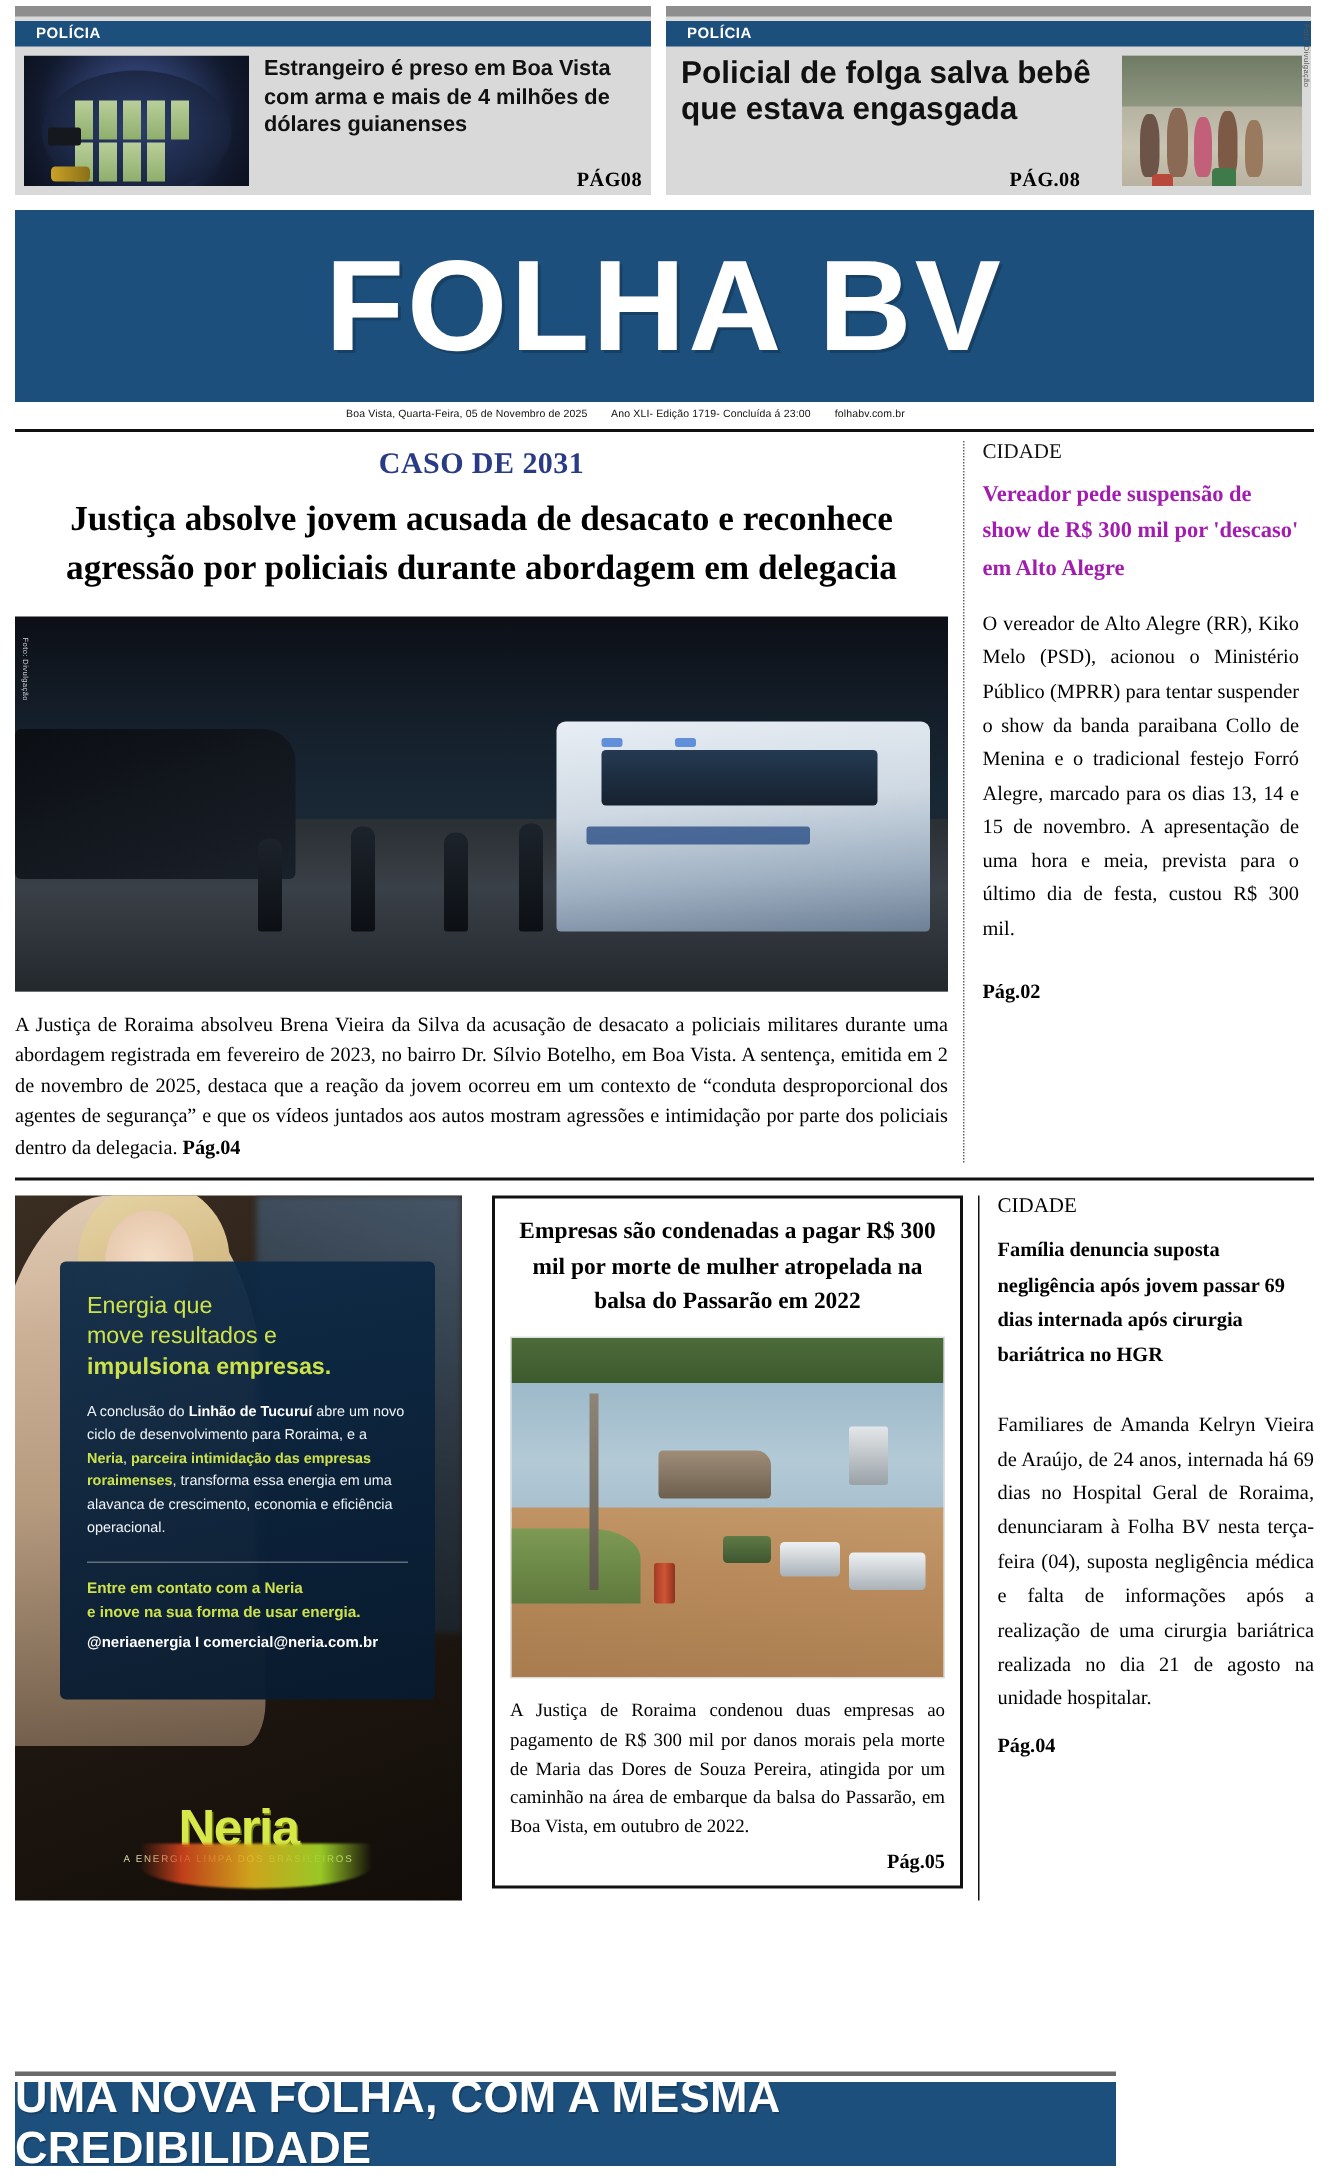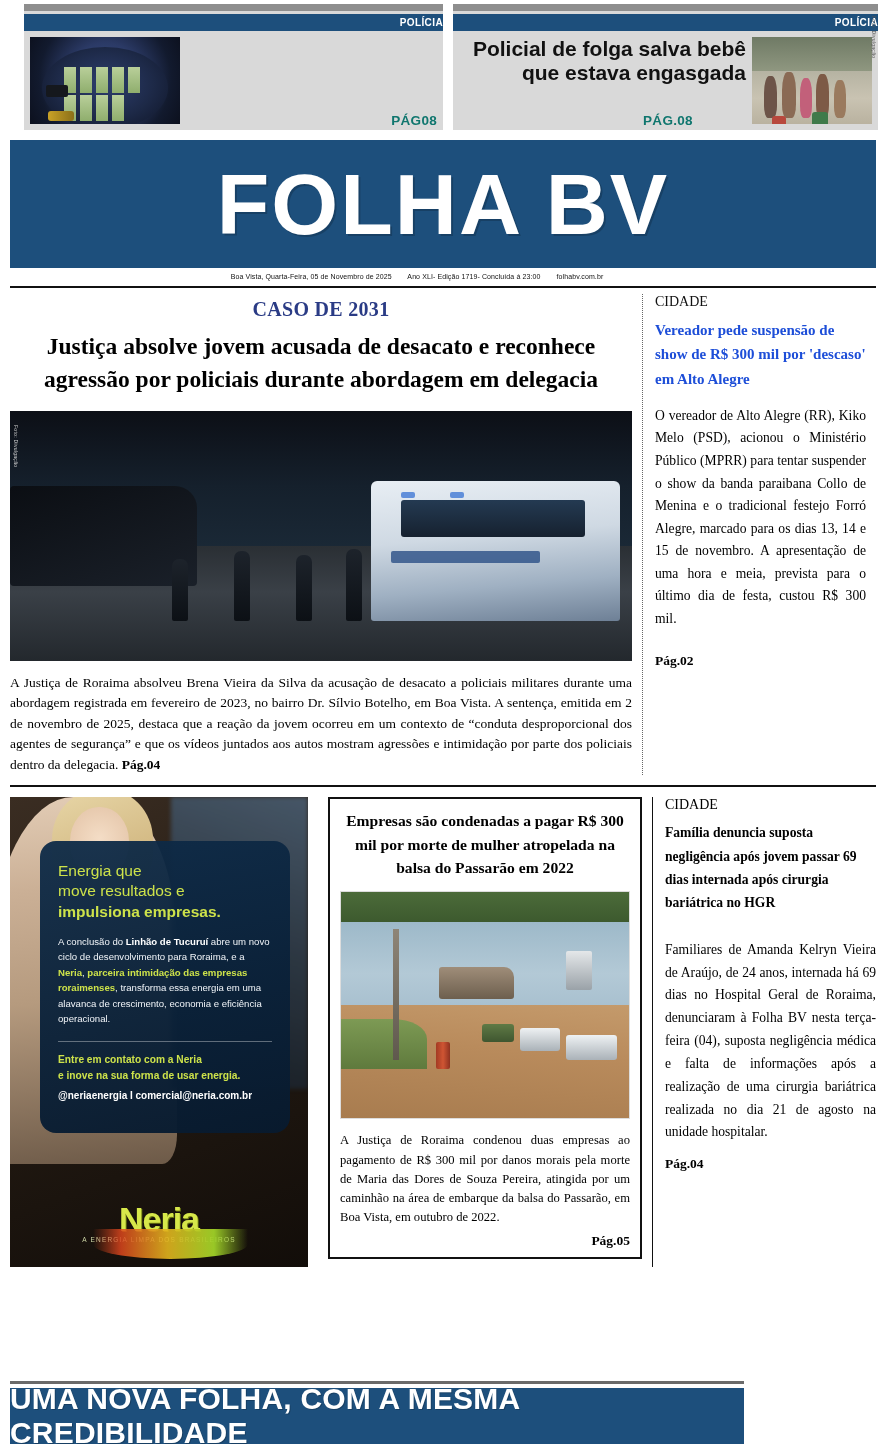--- a/index.html
+++ b/index.html
@@ -5,21 +5,21 @@
   * { box-sizing: border-box; margin: 0; padding: 0; }
   html, body {
     width: 886px; height: 1450px;
     background: #ffffff;
     font-family: "Liberation Serif", serif;
     overflow: hidden;
   }
   .page { position: relative; width: 886px; height: 1450px; background:#fff; }
 
   
-  .teaser-strip { display:flex; gap:10px; padding: 4px 8px 0 24px; text-align: right; }
+  .teaser-strip { display:flex; gap:10px; padding: 4px 8px 0 10px; }
   .teaser { background:#d9d9d9; position:relative; }
   .teaser.left  { width: 424px; }
   .teaser.right { width: 430px; }
   .teaser-topbar { height:7px; background:#8e8e8e; margin-bottom:3px; }
   .teaser-kicker {
     background:#1d4f7c; color:#fff; font-family:"Liberation Sans", sans-serif;
     font-weight:700; font-size:10px; letter-spacing:.4px;
     padding:3px 0 3px 14px; height:17px;
   }
   .teaser-body { display:flex; padding:6px 6px 6px 6px; height:99px; }
@@ -27,22 +27,23 @@
   .teaser-photo { flex:0 0 auto; position:relative; overflow:hidden; }
   .teaser-text {
     font-family:"Liberation Sans", sans-serif;
     font-weight:600; color:#111; line-height:1.28;
     padding: 0 6px; flex:1 1 auto; position:relative;
   }
   .teaser-left-text { font-size:14.5px; padding-left:10px; }
   .teaser-right-text { font-size:21px; font-weight:700; line-height:1.12; padding-left:4px; }
   .teaser-page {
     position:absolute; right:6px; bottom:2px;
-    font-family:Liberation Sans, sans-serif; font-weight:700; font-size:13.5px; color:#0f766e;
+    font-family:Liberation Serif, serif; font-weight:700; font-size:13.5px; color:#000000;
     letter-spacing:.3px;
+    margin-left:39px;
   }
   .teaser-page.r { right:auto; left:190px; bottom:2px;}
 
   
   .ph-money { width:150px; height:99px; background:
       radial-gradient(circle at 50% 42%, #3a4f86 0%, #2b3a66 38%, #121a2e 70%, #0a0d18 100%); position:relative;}
   .ph-money:before{content:"";position:absolute;left:12px;top:10px;width:126px;height:82px;
       background:radial-gradient(ellipse at 50% 45%, #2d3e6e 0%, #1d2947 55%, #0d1324 100%);border-radius:50%;}
   .ph-money i{position:absolute;display:block;background:linear-gradient(180deg,#b9cf9a,#8fae6d);}
   .bill{width:12px;height:26px;}
@@ -107,21 +108,21 @@
   .lp-light{position:absolute;width:14px;height:6px;background:#4a7fd6;border-radius:2px;opacity:.85;}
 
   .lead-body {
     margin-top:12px; font-size:13.5px; line-height:1.52; text-align:justify;
     color:#000; font-family:"Liberation Serif", serif; hyphens:auto;
   }
   .lead-body b { font-weight:700; }
 
   
   .side-kicker { font-size:14px; color:#111; margin-bottom:8px; font-family:"Liberation Serif", serif;}
-  .side-head { font-weight:700; font-size:15px; line-height:1.62; color:#1d4ed8; }
+  .side-head { font-weight:700; font-size:15px; line-height:1.62; color:#a21caf; }
   .side-body { margin-top:14px; font-size:13.6px; line-height:1.66; text-align:justify; color:#000;}
   .side-page { margin-top:22px; font-weight:700; font-size:13.5px; }
 
   
   .lower { display:flex; padding:0 10px; margin-top:10px; }
   .lower-left { width:308px; }
   .lower-mid  { width:324px; padding-left:10px; }
   .lower-right{ width:224px; padding-left:12px; border-left:1px solid #111; margin-left:10px;}
 
   
@@ -132,21 +133,21 @@
         border-radius:44% 40% 8% 8%;}
   .ad-hair{position:absolute;left:14%;top:-2%;width:34%;height:22%;
         background:linear-gradient(160deg,#e8d7a8,#c9ab72);border-radius:50% 50% 36% 36%;}
   .ad-face{position:absolute;left:20%;top:2%;width:20%;height:15%;
         background:radial-gradient(circle at 50% 45%,#f4ddc6,#e0bfa1);border-radius:48%;}
   .ad-blur{position:absolute;right:0;top:0;width:46%;height:62%;
         background:linear-gradient(200deg,#4a5f74 0%,#2d3b49 50%,#161d25 100%);filter:blur(2px);opacity:.85;}
   .ad-card{
     position:absolute; left:30px; top:44px; width:250px; height:292px;
     background:linear-gradient(165deg, rgba(14,43,72,.95) 0%, rgba(10,33,57,.96) 55%, rgba(8,26,46,.97) 100%);
-    border-radius:16px; padding:20px 18px 14px 18px; color:#fff;
+    border-radius:4px; padding:20px 18px 14px 18px; color:#fff;
     font-family:"Liberation Sans", sans-serif;
   }
   .ad-h { color:#cde24a; font-size:15.5px; line-height:1.3; font-weight:400; }
   .ad-h .b { font-weight:700; }
   .ad-p { margin-top:12px; font-size:9.6px; line-height:1.62; color:#f0f4f8; }
   .ad-p .w { font-weight:700; color:#ffffff; }
   .ad-p .g { font-weight:700; color:#cde24a; }
   .ad-sep { border-top:1px solid rgba(255,255,255,.35); margin:14px 0 10px 0;}
   .ad-cta { color:#cde24a; font-weight:700; font-size:10.2px; line-height:1.55; }
   .ad-mail { margin-top:6px; color:#ffffff; font-weight:700; font-size:10px; }
@@ -224,20 +225,21 @@
             <i class="bill" style="left:82px;top:30px"></i>
             <i class="bill" style="left:98px;top:30px"></i>
             <i class="bill" style="left:34px;top:58px"></i>
             <i class="bill" style="left:50px;top:58px"></i>
             <i class="bill" style="left:66px;top:58px"></i>
             <i class="bill" style="left:82px;top:58px"></i>
             <i style="left:16px;top:48px;width:22px;height:12px;background:#15181d;border-radius:2px"></i>
             <i style="left:18px;top:74px;width:26px;height:10px;background:linear-gradient(90deg,#c9a227,#8a6f18);border-radius:3px"></i>
           </div>
         </div>
+        <div class="teaser-text teaser-left-text">Estrangeiro é preso em Boa Vista com arma e mais de 4 milhões de dólares guianenses</div>
         <div class="teaser-page">PÁG08</div>
       </div>
     </div>
 
     <div class="teaser right">
       <div class="teaser-topbar"></div>
       <div class="teaser-kicker">POLÍCIA</div>
       <div class="teaser-body rev">
         <div class="teaser-text teaser-right-text">Policial de folga salva bebê que estava engasgada</div>
         <div class="teaser-photo">

